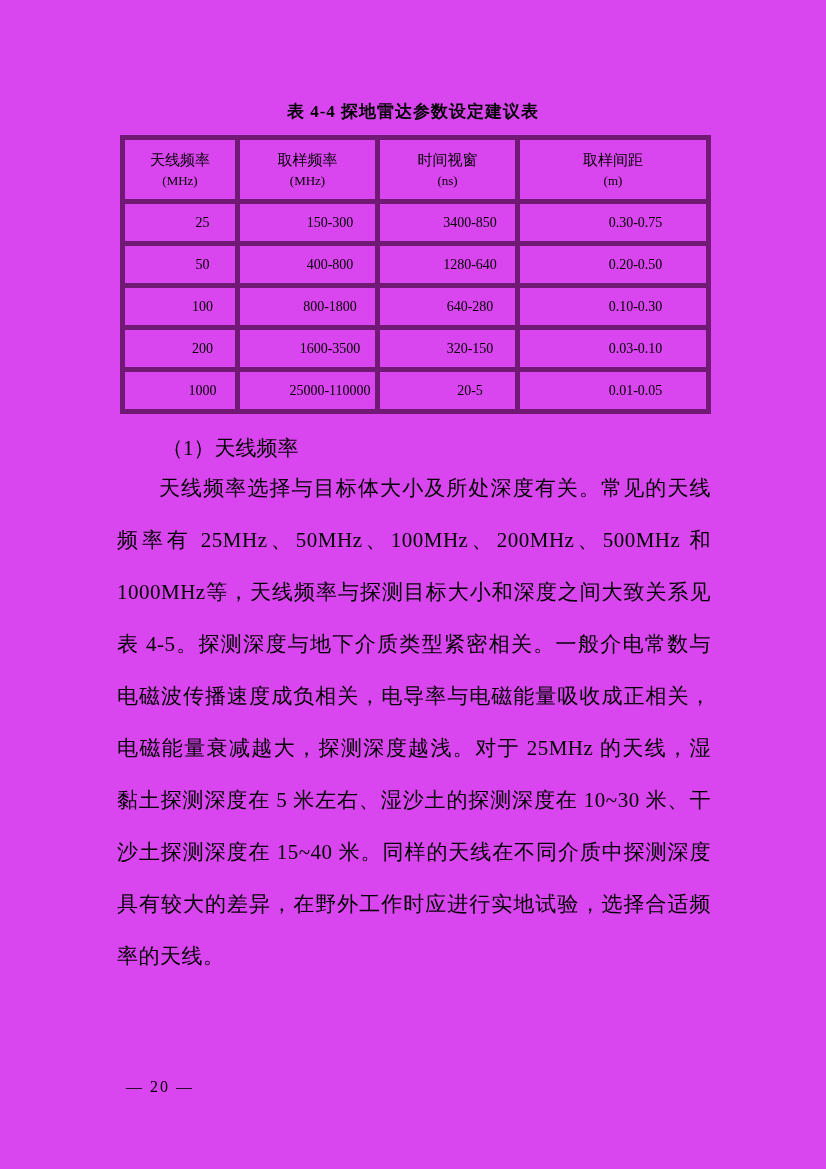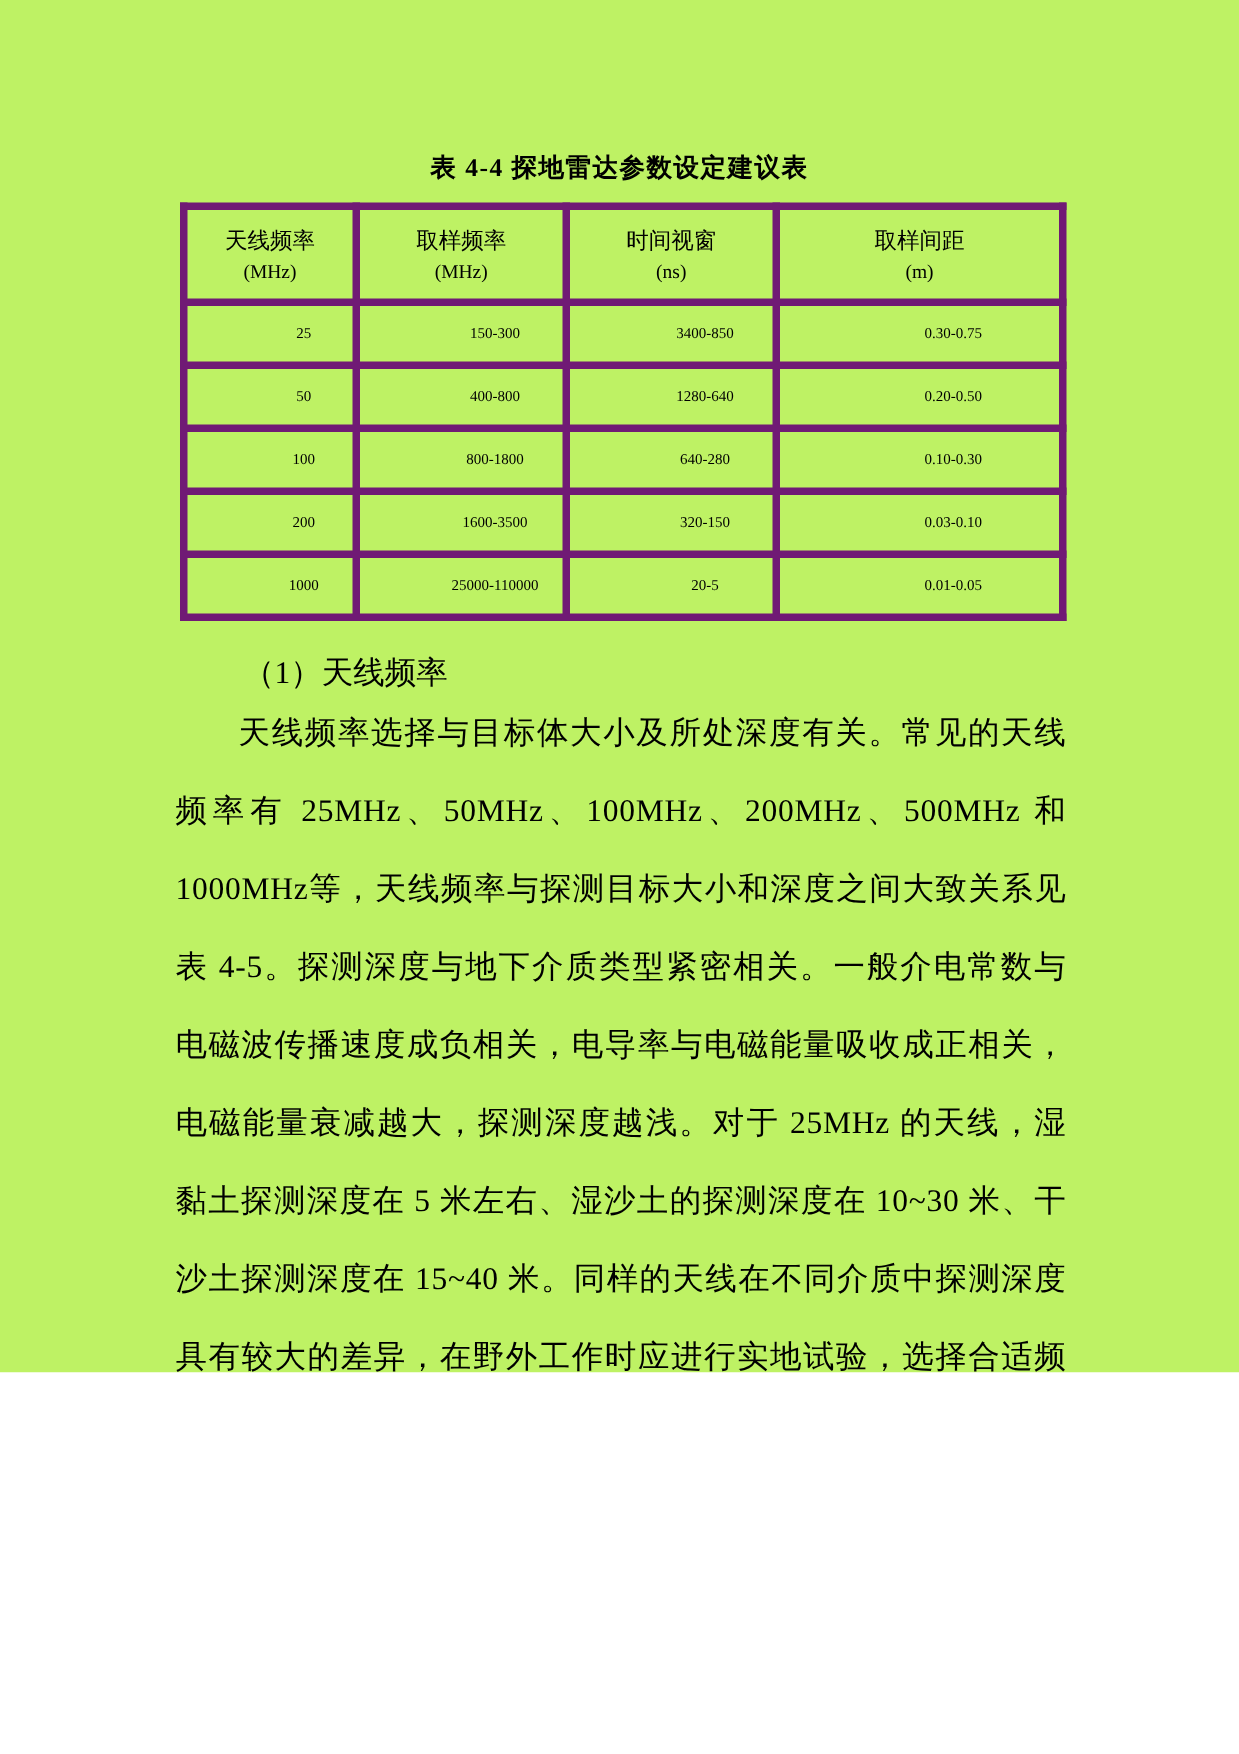--- a/index.html
+++ b/index.html
@@ -3,22 +3,22 @@
 <meta charset="utf-8">
 <style>
   html, body {
     margin: 0;
     padding: 0;
     background: #ffffff;
   }
   .page {
     position: relative;
     width: 826px;
-    height: 915px;
-    background: #bef264;
+    height: 1169px;
+    background: #d946ef;
     font-family: "Liberation Serif", "DejaVu Serif", serif;
     color: #000000;
     overflow: hidden;
   }
   .doc-title {
     position: absolute;
     top: 100px;
     left: 0;
     width: 100%;
     text-align: center;
@@ -50,21 +50,21 @@
     font-size: 15px;
   }
   table.param-table th .unit {
     display: block;
     font-size: 13px;
     margin-top: 3px;
     font-family: "Liberation Serif", "DejaVu Serif", serif;
   }
   table.param-table td {
     height: 37px;
-    font-size: 10px;
+    font-size: 14px;
     padding-left: 45px;
   }
   col.c1 { width: 115px; }
   col.c2 { width: 140px; }
   col.c3 { width: 140px; }
   col.c4 { width: 191px; }
 
   .section-heading {
     position: absolute;
     top: 422px;

